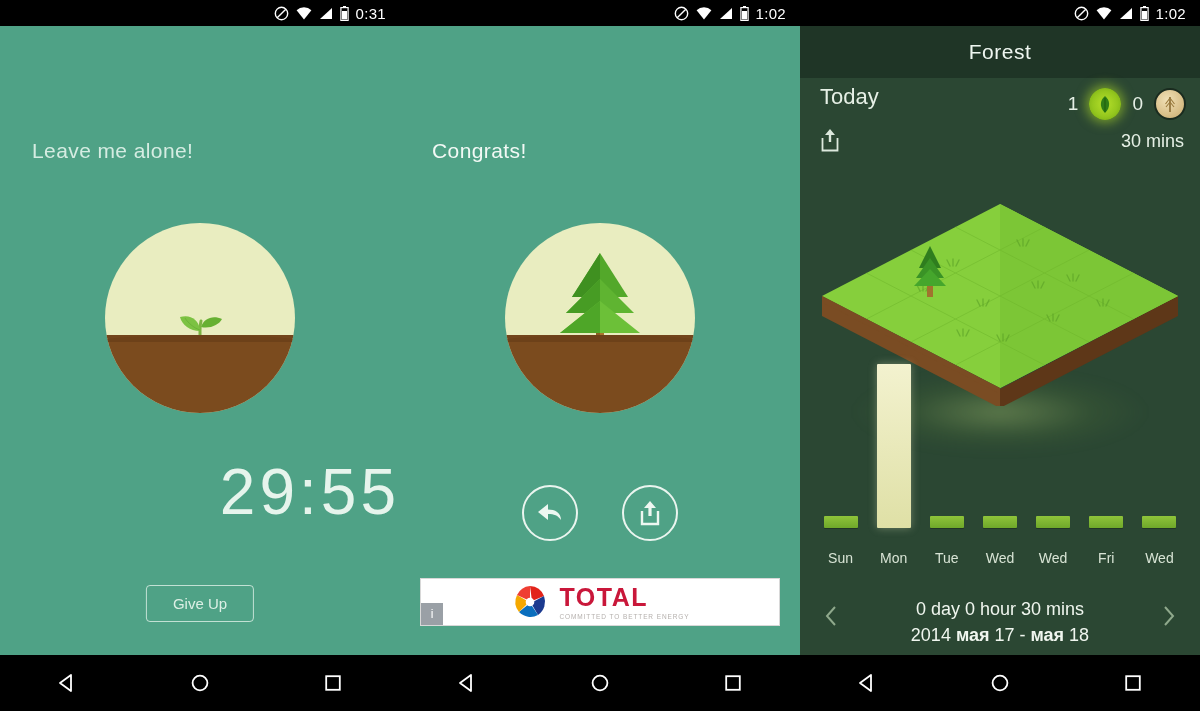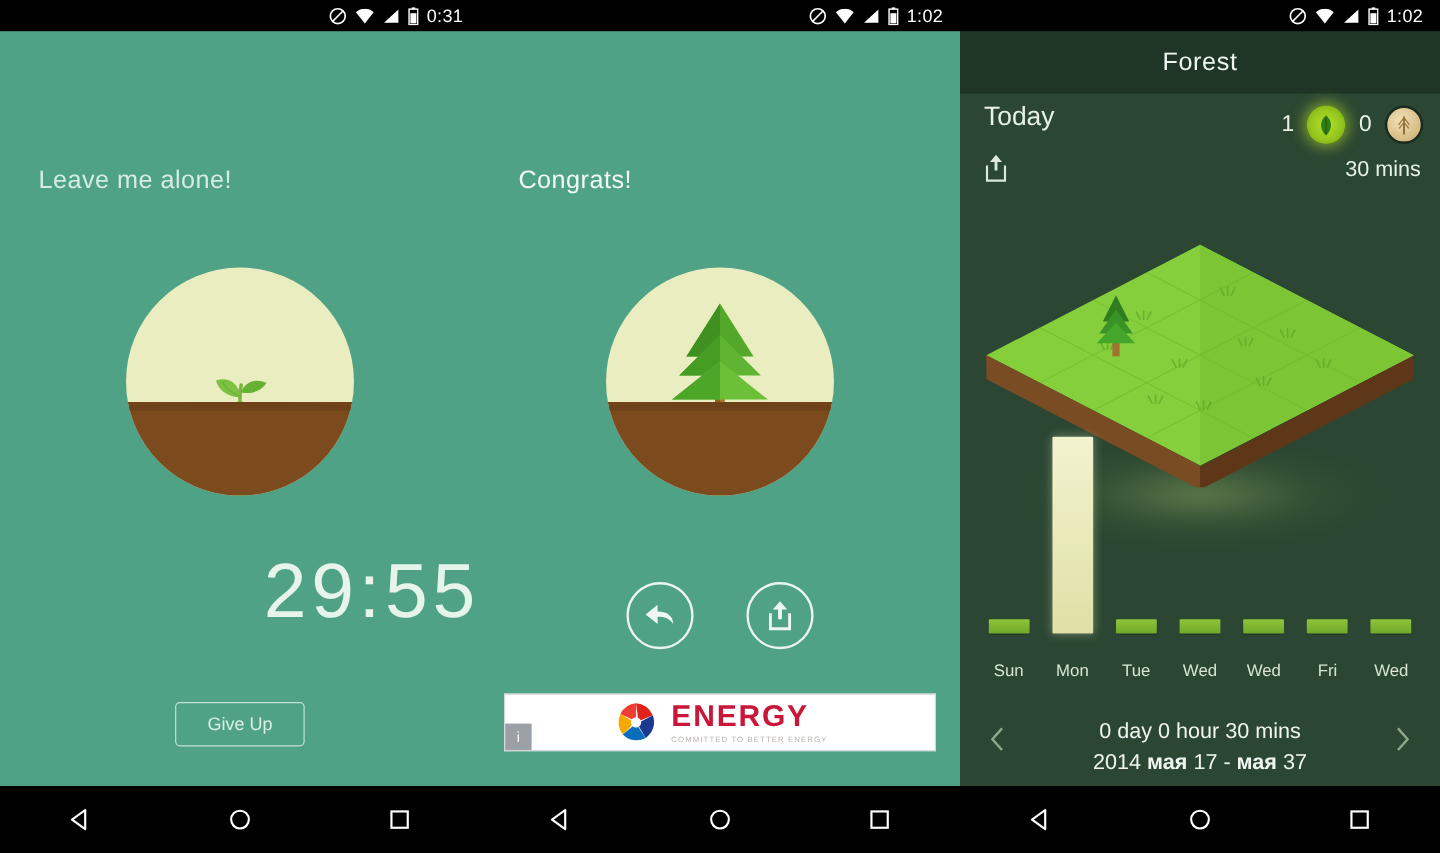--- a/index.html
+++ b/index.html
@@ -264,21 +264,21 @@
         <div class="ad-info">i</div>
         <svg width="40" height="40" viewBox="0 0 40 40">
           <path d="M20 4 A16 16 0 0 1 34 14 L22 19 Z" fill="#e2231a"></path>
           <path d="M34 14 A16 16 0 0 1 28 33 L21 21 Z" fill="#1b3a8f"></path>
           <path d="M28 33 A16 16 0 0 1 9 30 L20 21 Z" fill="#0a6ebd"></path>
           <path d="M9 30 A16 16 0 0 1 7 13 L19 20 Z" fill="#f5a800"></path>
           <path d="M7 13 A16 16 0 0 1 20 4 L20 19 Z" fill="#ef3e33"></path>
           <circle cx="20" cy="20" r="4.3" fill="#fff"></circle>
         </svg>
         <div>
-          <div class="ad-word">ENERGY</div>
+          <div class="ad-word">TOTAL</div>
           <div class="ad-sub">COMMITTED TO BETTER ENERGY</div>
         </div>
       </div>
     </div>
 
     <div class="navbar">
       <div class="nb">
         <svg width="20" height="20" viewBox="0 0 20 20">
           <path d="M14 2 L3 10 L14 18 Z" fill="none" stroke="#fff" stroke-width="1.8" stroke-linejoin="round"></path>
         </svg>
@@ -427,21 +427,21 @@
     </div>
 
     <div class="c-footer">
       <div class="chev l">
         <svg width="14" height="22" viewBox="0 0 14 22">
           <path d="M11 2 L3 11 L11 20" fill="none" stroke="#8fa98c" stroke-width="2"></path>
         </svg>
       </div>
       <div class="c-foot-txt">
         <div class="c-foot-1">0 day 0 hour 30 mins</div>
-        <div class="c-foot-2"><span>2014 </span><b>мая</b><span> 17 - </span><b>мая</b><span> 37</span></div>
+        <div class="c-foot-2"><span>2014 </span><b>мая</b><span> 17 - </span><b>мая</b><span> 18</span></div>
       </div>
       <div class="chev r">
         <svg width="14" height="22" viewBox="0 0 14 22">
           <path d="M3 2 L11 11 L3 20" fill="none" stroke="#8fa98c" stroke-width="2"></path>
         </svg>
       </div>
     </div>
 
     <div class="navbar">
       <div class="nb">

